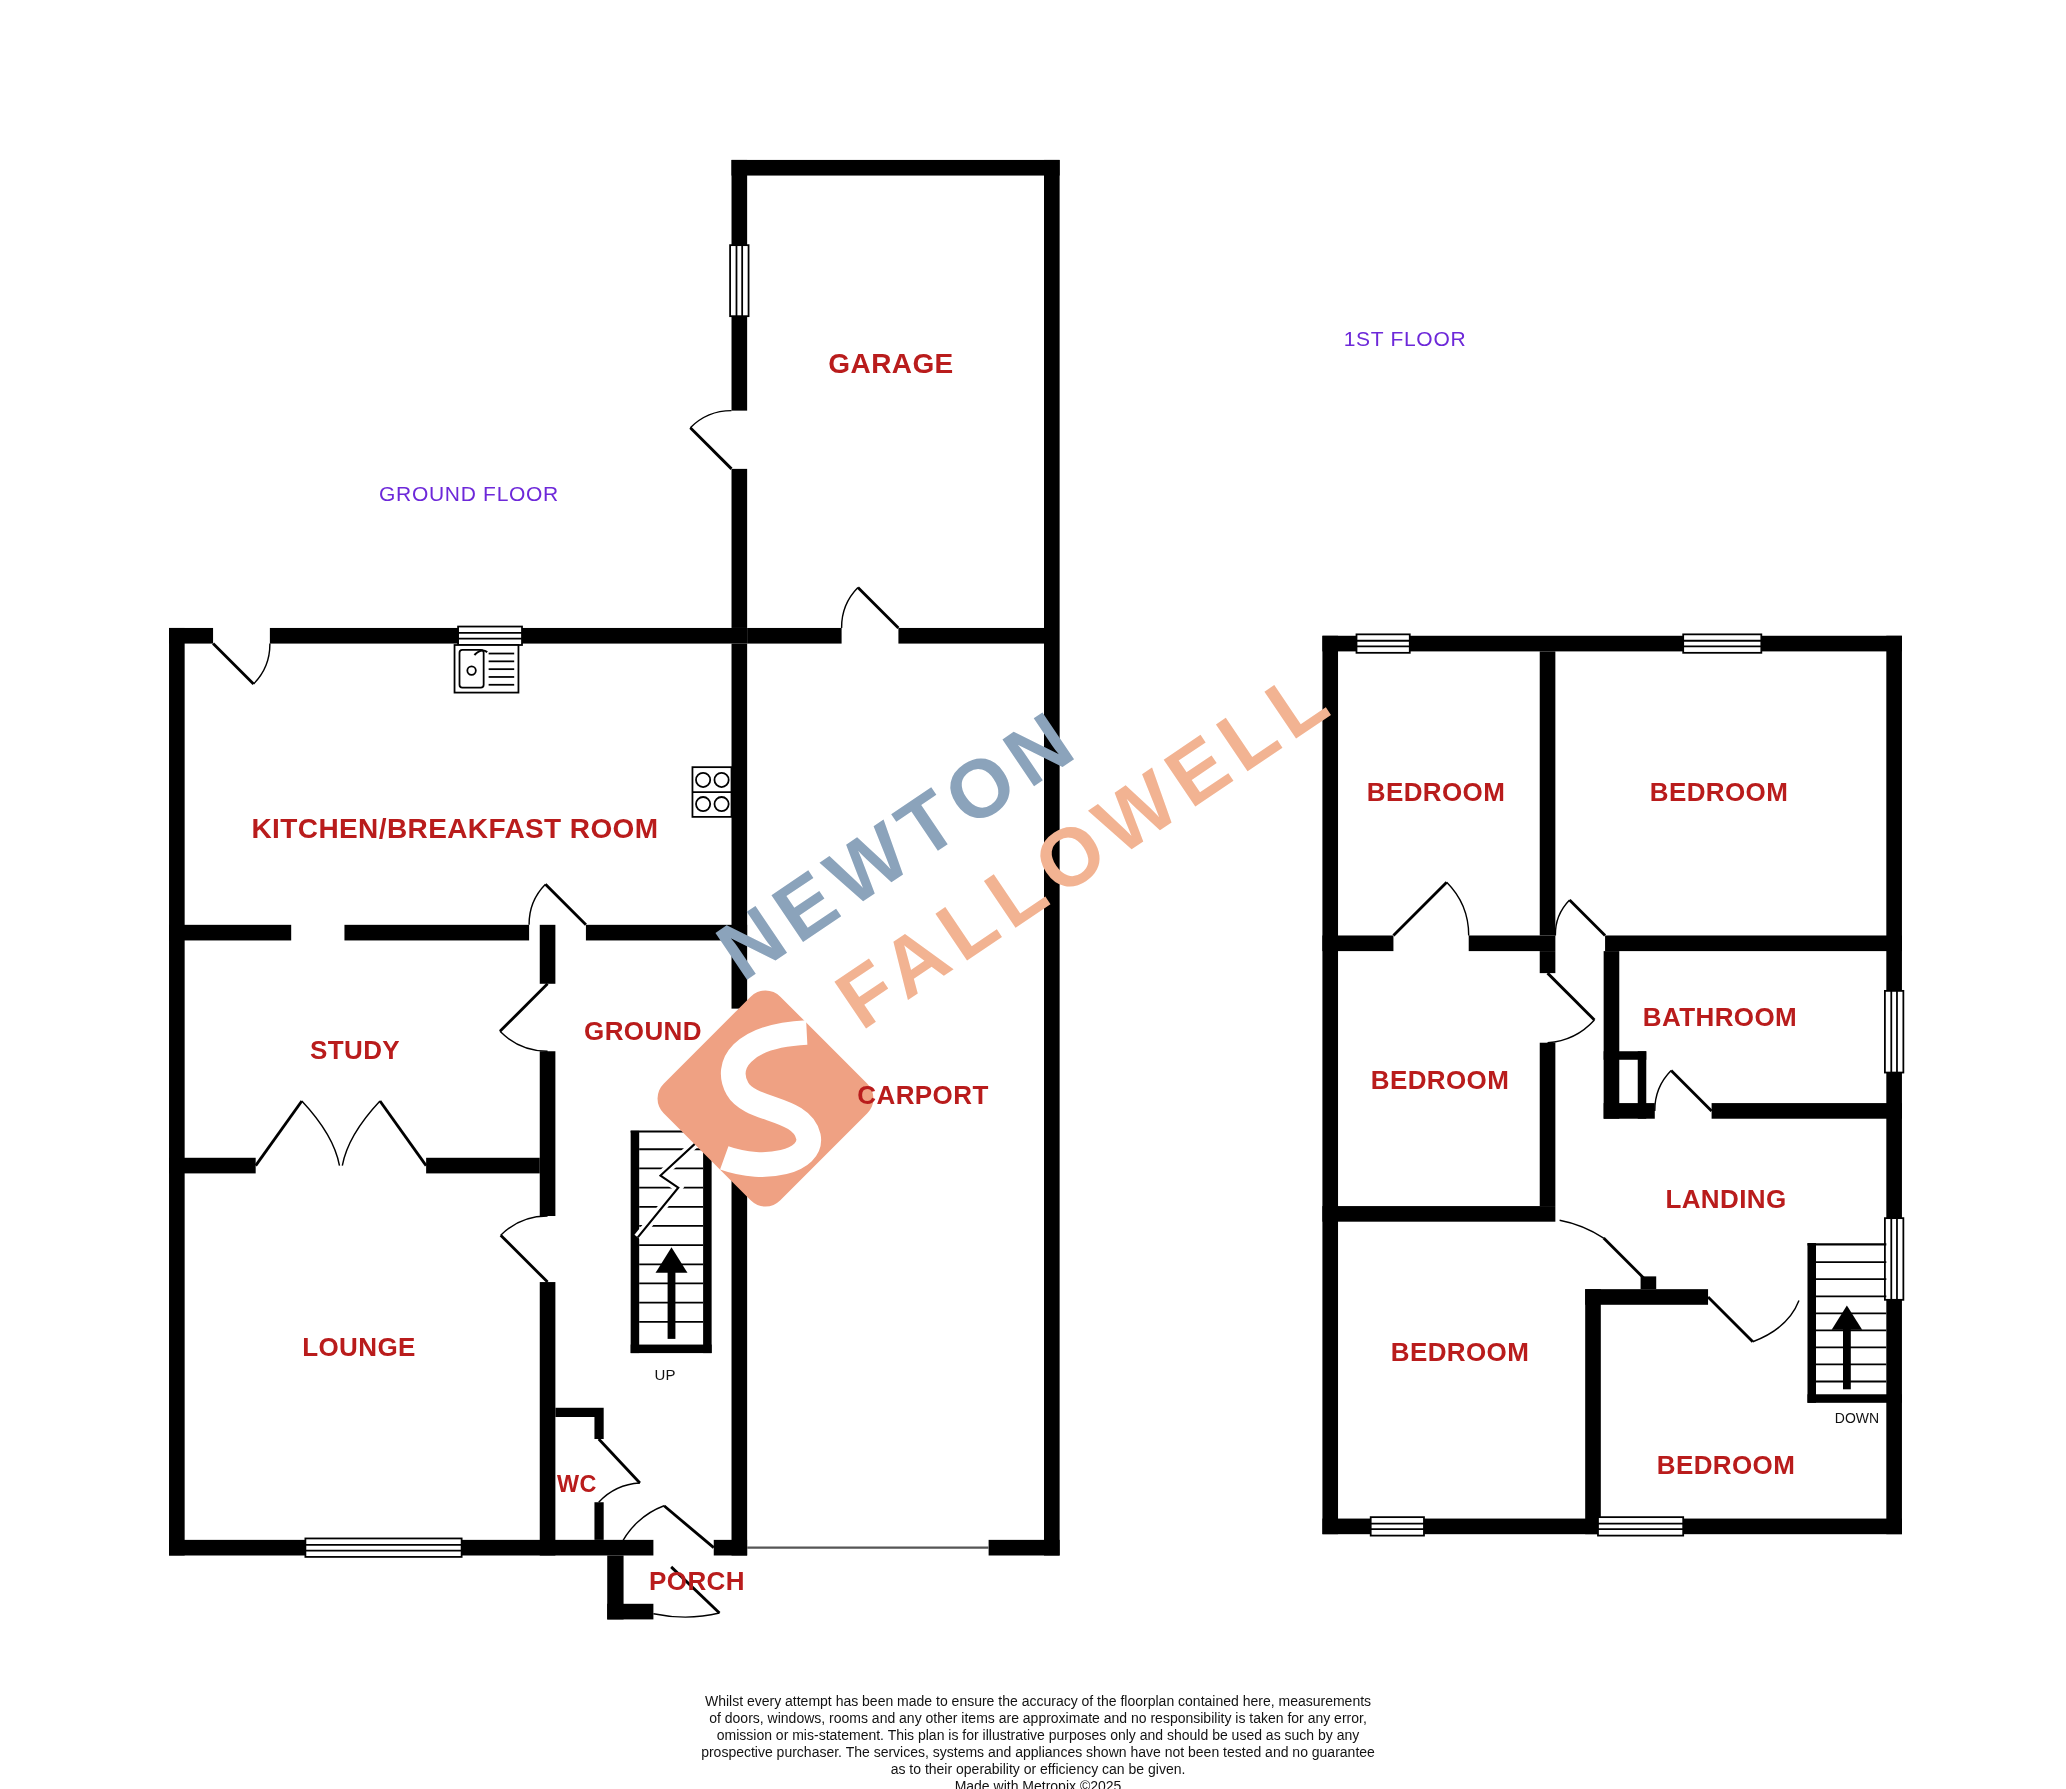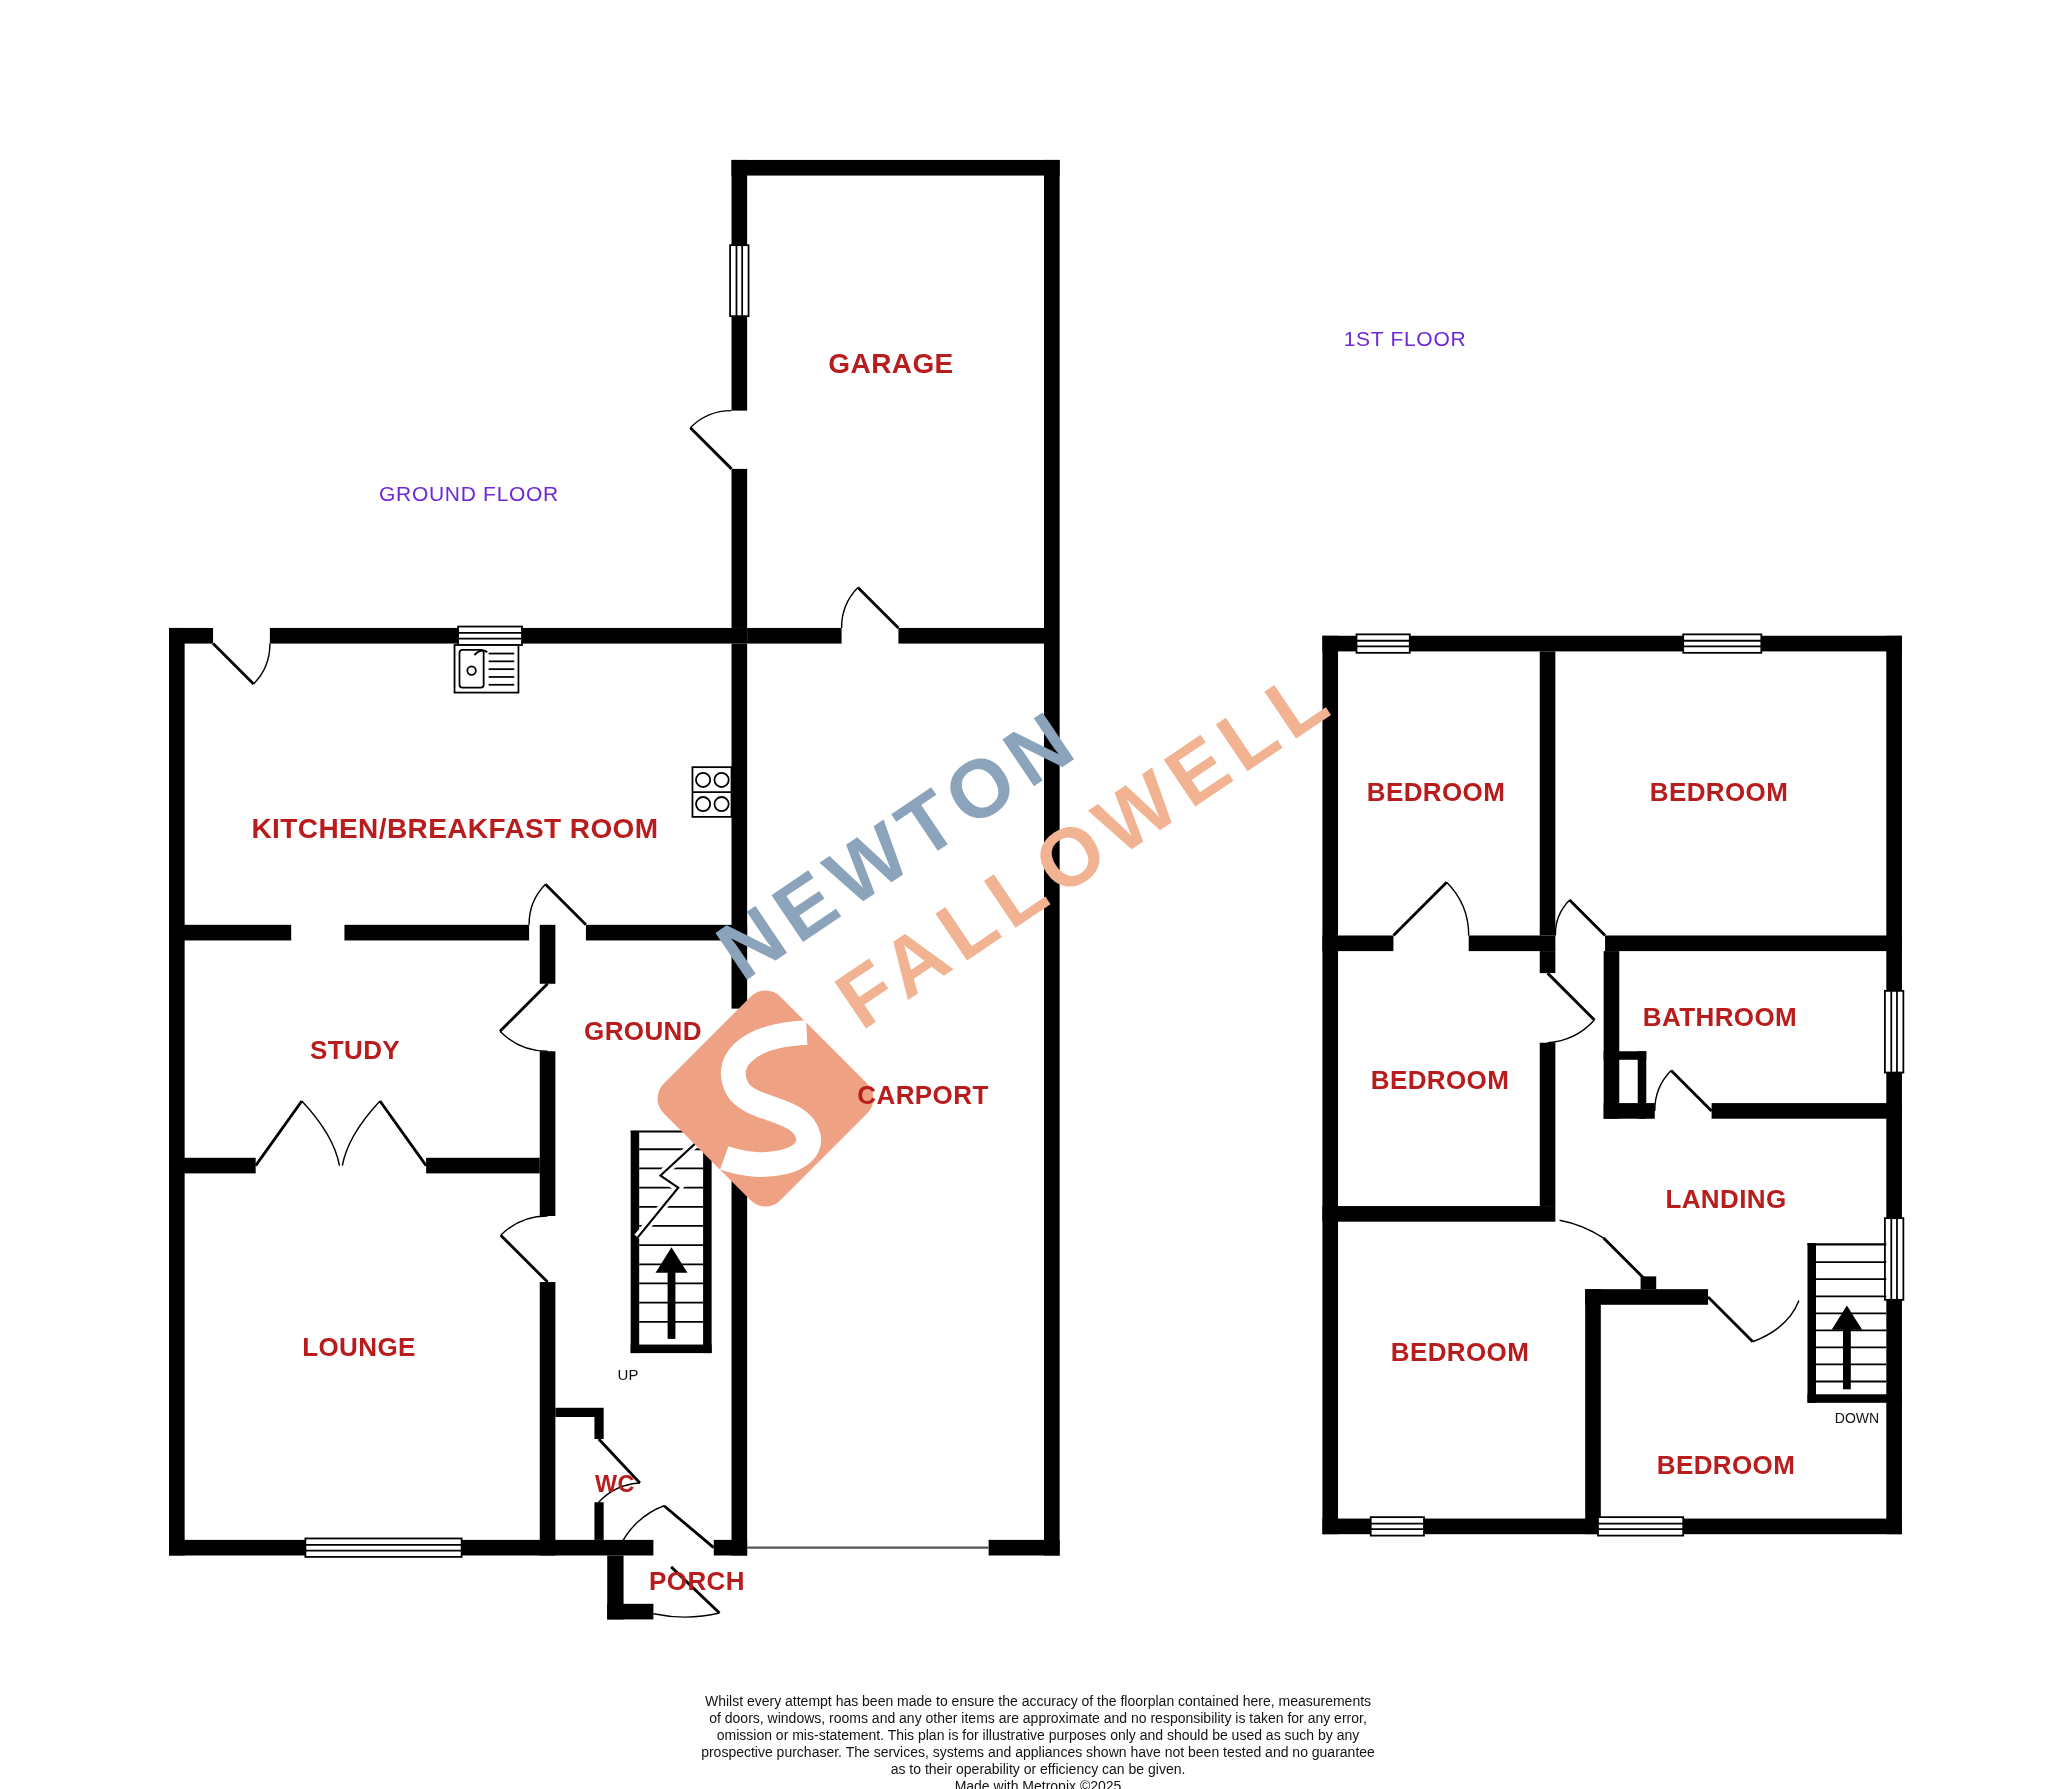--- a/index.html
+++ b/index.html
@@ -326,23 +326,23 @@
 
   <div class="floor-title" style="left:469px;top:494px;">GROUND FLOOR</div>
   <div class="floor-title" style="left:1405px;top:339px;">1ST FLOOR</div>
 
   <div class="lbl big" style="left:891px;top:364px;">GARAGE</div>
   <div class="lbl big" style="left:455px;top:783px;margin-top:46px;">KITCHEN/BREAKFAST ROOM</div>
   <div class="lbl" style="left:355px;top:1050px;text-align:right;">STUDY</div>
   <div class="lbl" style="left:643px;top:1031px;">GROUND</div>
   <div class="lbl" style="left:923px;top:1095px;">CARPORT</div>
   <div class="lbl" style="left:359px;top:1347px;">LOUNGE</div>
-  <div class="lbl small" style="left:577px;top:1484px;margin-left:38px;">WC</div>
+  <div class="lbl small" style="left:577px;top:1484px;">WC</div>
   <div class="lbl" style="left:677px;top:1581px;margin-left:20px;">PORCH</div>
-  <div class="stair-label" style="left:628px;top:1374px;">UP</div>
+  <div class="stair-label" style="left:665px;top:1374px;">UP</div>
 
   <div class="lbl" style="left:1436px;top:792px;">BEDROOM</div>
   <div class="lbl" style="left:1719px;top:792px;">BEDROOM</div>
   <div class="lbl" style="left:1440px;top:1080px;">BEDROOM</div>
   <div class="lbl" style="left:1720px;top:1017px;">BATHROOM</div>
   <div class="lbl" style="left:1726px;top:1199px;">LANDING</div>
   <div class="lbl" style="left:1460px;top:1352px;">BEDROOM</div>
   <div class="lbl" style="left:1726px;top:1465px;">BEDROOM</div>
   <div class="stair-label" style="left:1857px;top:1418px;font-size:14px;">DOWN</div>
 

